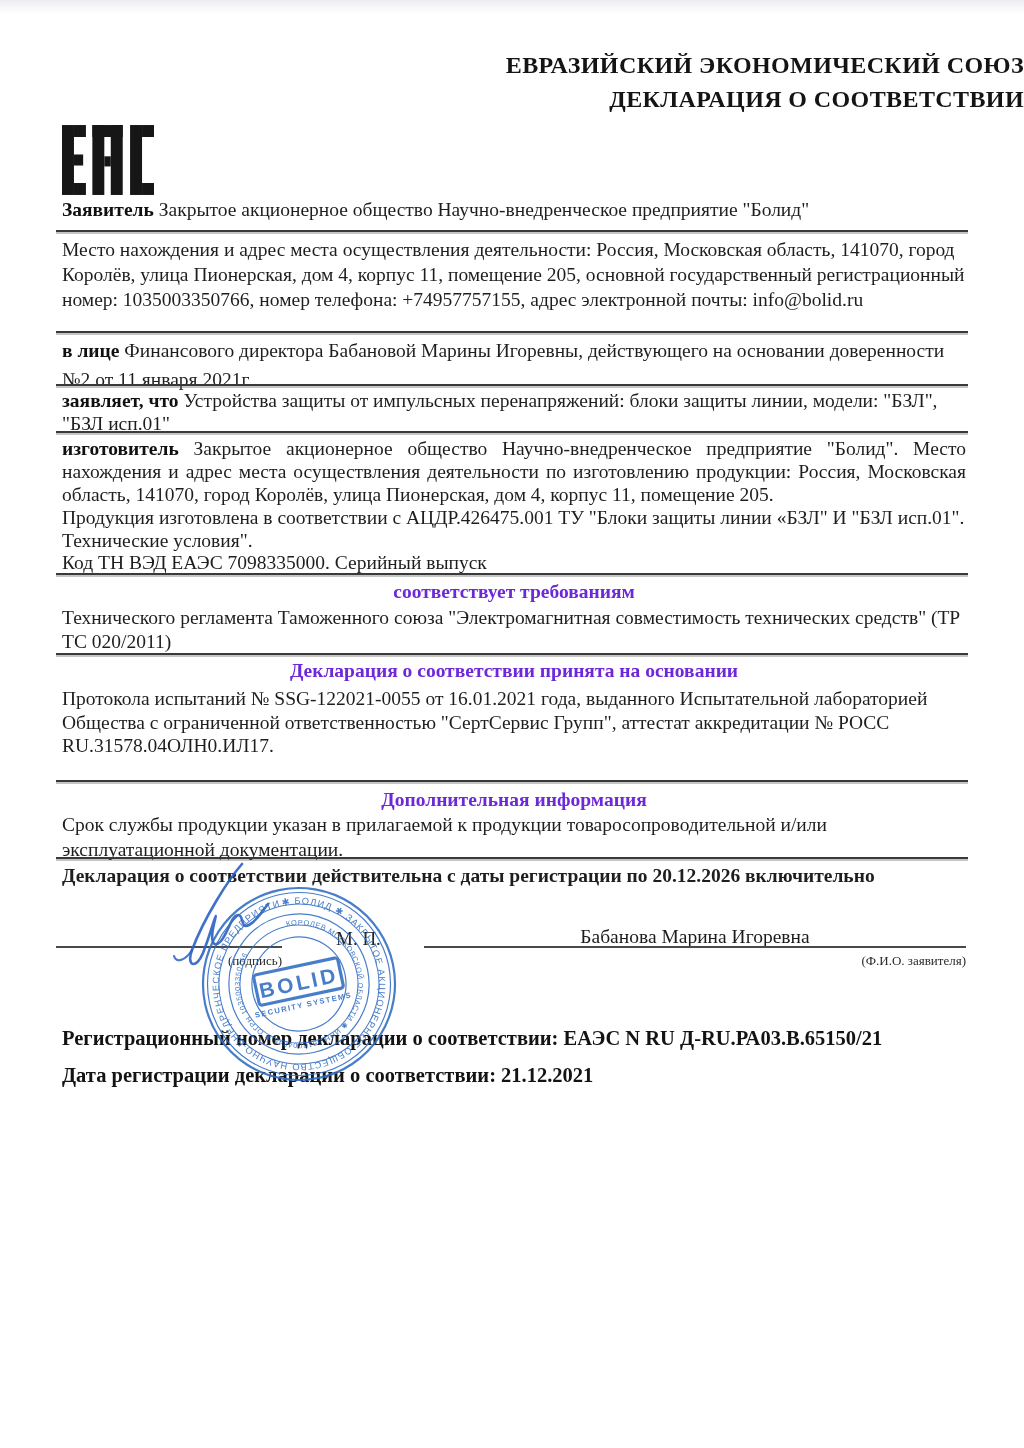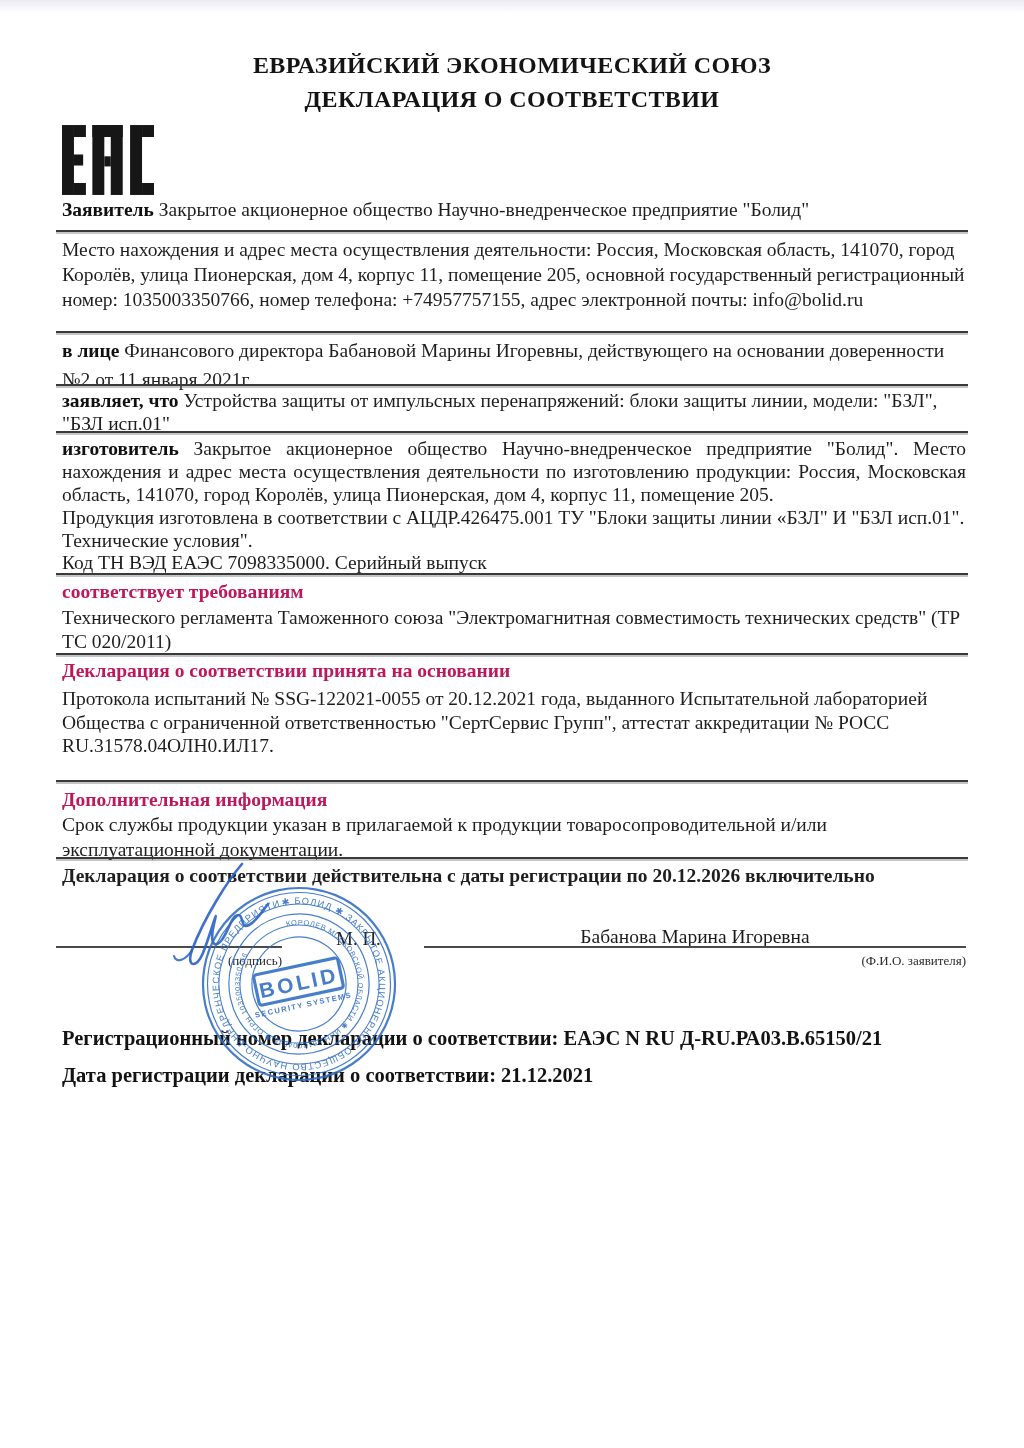--- a/index.html
+++ b/index.html
@@ -12,33 +12,33 @@
     font-family:"Liberation Serif","DejaVu Serif",serif;
     color:#1e1e1e;
     overflow:hidden;
   }
   .scan-top{
     position:absolute;left:0;top:0;width:100%;height:14px;
     background:linear-gradient(180deg,#e6e6ee 0%,#f6f6fa 55%,#ffffff 100%);
     opacity:.8;
   }
   .title{
-    position:absolute;left:0;width:1024px;text-align:center;
+    position:absolute;left:0;width:1024px;text-align:right;
     font-weight:bold;font-size:24px;letter-spacing:.4px;color:#141414;
   }
   .t1{top:52px;}
   .t2{top:86px;}
   .eac{position:absolute;left:62px;top:121px;}
   .sec{position:absolute;left:62px;width:904px;font-size:19.5px;line-height:25px;}
   .sec b{color:#101010;margin-top:31px;}
   .divider{
     position:absolute;left:56px;width:912px;height:2px;
     background:#3a3a3a;box-shadow:0 2px 0 rgba(90,90,90,.35);
   }
-  .hdr{font-weight:bold;font-size:19.5px;color:#be185d;}
+  .hdr{font-weight:bold;font-size:19.5px;color:#6d28d9;text-align:center;}
   .just{text-align:justify;}
   .validity{font-weight:bold;}
   .sigline{position:absolute;height:0;border-top:2px solid #4a4a4a;}
   .cap{position:absolute;font-size:13px;text-align:right;color:#2a2a2a;}
   .mp{position:absolute;font-size:19px;color:#222;}
   .fio{position:absolute;font-size:19.5px;text-align:center;color:#1b1b1b;}
   .reg{position:absolute;left:62px;width:940px;font-size:20.5px;font-weight:bold;color:#131313;}
   .stamp-svg{position:absolute;left:199px;top:884px;opacity:.88;}
   .sign-svg{position:absolute;left:146px;top:858px;}
 </style>
@@ -94,21 +94,21 @@
   </div>
   <div class="sec" style="top:506px;line-height:23px">Продукция изготовлена в соответствии с АЦДР.426475.001 ТУ "Блоки защиты линии «БЗЛ" И "БЗЛ исп.01". Технические условия".</div>
   <div class="sec" style="top:551px;line-height:23px">Код ТН ВЭД ЕАЭС 7098335000. Серийный выпуск</div>
   <div class="divider" style="top:573px"></div>
 
   <div class="sec hdr" style="top:579px">соответствует требованиям</div>
   <div class="sec" style="top:606px;line-height:24px">Технического регламента Таможенного союза "Электромагнитная совместимость технических средств" (ТР ТС 020/2011)</div>
   <div class="divider" style="top:653px"></div>
 
   <div class="sec hdr" style="top:658px">Декларация о соответствии принята на основании</div>
-  <div class="sec" style="top:687px;line-height:23.5px">Протокола испытаний № SSG-122021-0055  от 20.12.2021 года, выданного Испытательной лабораторией Общества с ограниченной ответственностью "СертСервис Групп", аттестат аккредитации № РОСС RU.31578.04ОЛН0.ИЛ17.</div>
+  <div class="sec" style="top:687px;line-height:23.5px">Протокола испытаний № SSG-122021-0055  от 16.01.2021 года, выданного Испытательной лабораторией Общества с ограниченной ответственностью "СертСервис Групп", аттестат аккредитации № РОСС RU.31578.04ОЛН0.ИЛ17.</div>
   <div class="divider" style="top:780px"></div>
 
   <div class="sec hdr" style="top:787px">Дополнительная информация</div>
   <div class="sec" style="top:812px;line-height:25px">Срок службы продукции указан в прилагаемой к продукции товаросопроводительной и/или эксплуатационной  документации.</div>
   <div class="divider" style="top:857px"></div>
 
   <div class="sec validity" style="top:863px">Декларация о соответствии  действительна с даты регистрации по 20.12.2026 включительно</div>
 
   <div class="sigline" style="left:56px;top:946px;width:226px"></div>
   <div class="cap" style="left:56px;top:953px;width:226px">(подпись)</div>

